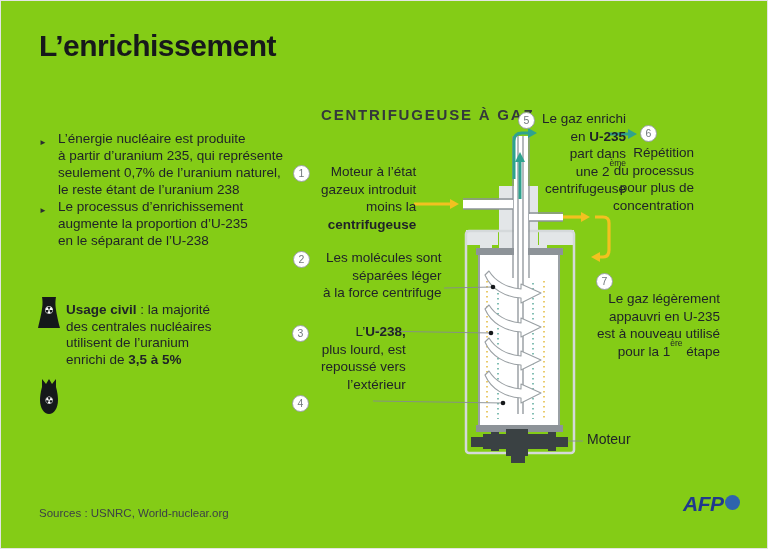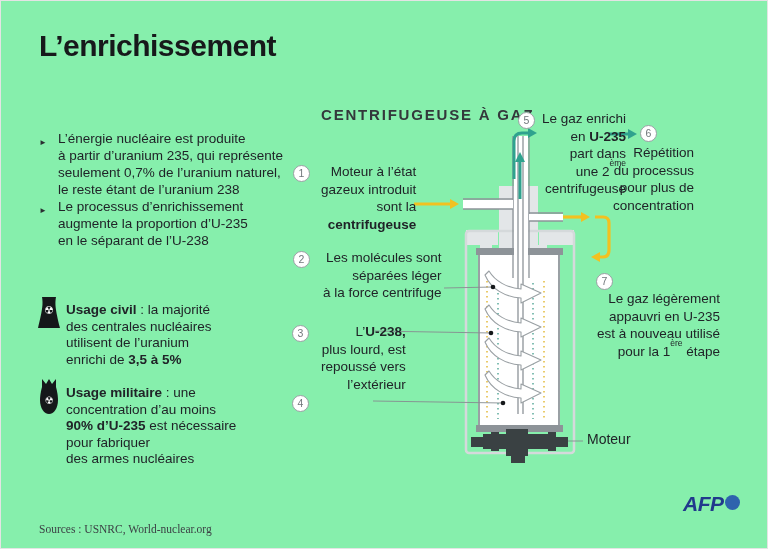--- a/index.html
+++ b/index.html
@@ -1,21 +1,21 @@
 <!DOCTYPE html>
 <html style="--yellow: #F2C120; --teal: #2FA28E; --afp-blue: #21398C; --afp-circle: #2E63AD; --motor: #3A4143; --dot-yellow: #EACB6A; --dot-teal: #83BFB4;"><head>
 <meta charset="utf-8">
 <style>
   :root{
     --yellow:#F2C120; --teal:#2FA28E; --ink:#202428; --gray-line:#8D9398;
     --light-gray:#E3E6E8; --mid-gray:#9AA0A4; --afp-blue:#21398C; --afp-circle:#2E63AD;
     --motor:#3A4143; --dot-yellow:#EACB6A; --dot-teal:#83BFB4;
   }
   html,body{margin:0;padding:0;background:#fff;}
-  .canvas{position:relative;width:768px;height:549px;background:#86efac;overflow:hidden;
+  .canvas{position:relative;width:768px;height:549px;background:#84cc16;overflow:hidden;
     font-family:"Liberation Sans",sans-serif;color:var(--ink);border:1px solid #e4e4e4;box-sizing:border-box;}
   .title{position:absolute;left:38px;top:28px;font-size:30px;font-weight:bold;line-height:34px;
     letter-spacing:-0.5px;color:#17191b;}
   .bullet{position:absolute;left:38px;display:flex;gap:11px;font-size:13.5px;line-height:17px;}
   .bullet .marker{font-size:8px;margin-top:4px;color:#2a2e31;}
   .b1{top:129px}.b2{top:197px}
   .usage-text{position:absolute;left:65px;font-size:13.5px;line-height:16.5px;margin-top:7px;}
   .uc{top:294px}.um{top:377px}
   .usage-icon{position:absolute;}
   .uc-icon{left:36px;top:296px}.um-icon{left:37px;top:378px}
@@ -24,21 +24,21 @@
   .stepnum{position:absolute;width:15px;height:15px;border:1.4px solid var(--mid-gray);border-radius:50%;
     color:#70777b;font-size:10.5px;line-height:15px;text-align:center;background:#fff;}
   .n1{left:292px;top:164px}.n2{left:292px;top:250px}.n3{left:291px;top:324px}.n4{left:291px;top:394px}
   .n5{left:517px;top:111px}.n6{left:639px;top:124px}.n7{left:595px;top:272px}
   .steptext{position:absolute;font-size:13.5px;line-height:17.5px;text-align:right;}
   .t1{left:320px;top:162px}.t2{left:322px;top:248px}.t3{left:320px;top:322px}.t4{left:320px;top:392px}
   .t5{left:541px;top:109px}.t6{left:612px;top:143px}.t7{left:596px;top:289px}
   .steptext b,.usage-text b{font-weight:bold;}
   sup.sm{font-size:8.5px;position:relative;top:-4.5px;line-height:0;}
   .moteur{position:absolute;left:586px;top:430px;font-size:14px;}
-  .sources{position:absolute;left:38px;top:522px;font-size:11.5px;color:#3c4145;font-family:Liberation Serif, serif;}
+  .sources{position:absolute;left:38px;top:506px;font-size:11.5px;color:#3c4145;}
   .afp{position:absolute;left:682px;top:491px;display:flex;align-items:flex-start;}
   .afp-text{font-size:21px;font-weight:bold;font-style:italic;color:var(--afp-blue);letter-spacing:-0.5px;}
   .afp-circle{width:15px;height:15px;border-radius:50%;background:var(--afp-circle);margin-left:1px;margin-top:3px;}
   svg.diagram{position:absolute;left:370px;top:120px;pointer-events:none;}
   .pipe{stroke:var(--gray-line);stroke-width:1.3;fill:none;}
   .casing{stroke:#D5D9DB;stroke-width:2.5;fill:none;}
   .rotor{stroke:var(--mid-gray);stroke-width:2;fill:#ffffff;}
   .cap{fill:#8D9398;}
   .lg{fill:var(--light-gray);}
   .ydash{stroke:var(--dot-yellow);stroke-width:2;stroke-dasharray:1.6 3.4;fill:none;}
@@ -88,27 +88,20 @@
     <div>des centrales nucléaires</div>
     <div>utilisent de l’uranium</div>
     <div><span>enrichi de </span><b>3,5 à 5%</b></div>
   </div>
 
   <svg class="usage-icon um-icon" width="22" height="36" viewBox="0 0 22 36">
     <path d="M4 0 L8 5 L11 0 L14 5 L18 0 L18 10 H4 Z" fill="#15181A"></path>
     <path d="M4 8 C4 8 2 15 2 21 C2 29 6 35 11 35 C16 35 20 29 20 21 C20 15 18 8 18 8 Z" fill="#15181A"></path>
     <text x="11" y="25" text-anchor="middle" font-size="10" fill="#ffffff" font-family="DejaVu Sans, sans-serif">☢</text>
   </svg>
-  <div class="usage-text um">
-    <div><b>Usage militaire</b><span> : </span><span>une</span></div>
-    <div>concentration d’au moins</div>
-    <div><b>90% d’U-235</b><span> est nécessaire</span></div>
-    <div>pour fabriquer</div>
-    <div>des armes nucléaires</div>
-  </div>
 
   <div class="diagram-heading">CENTRIFUGEUSE À GAZ</div>
 
   <svg class="diagram" width="275" height="355" viewBox="0 0 275 355">
 
     <g>
       <rect class="lg" x="128" y="65" width="39" height="62"></rect>
       <rect class="lg" x="95" y="109" width="32" height="15"></rect>
       <rect class="lg" x="168" y="109" width="35" height="15"></rect>
       <rect class="lg" x="109" y="124" width="12" height="9"></rect>
@@ -204,21 +197,21 @@
   <div class="stepnum n2">2</div>
   <div class="stepnum n3">3</div>
   <div class="stepnum n4">4</div>
   <div class="stepnum n5">5</div>
   <div class="stepnum n6">6</div>
   <div class="stepnum n7">7</div>
 
   <div class="steptext t1">
     <div>Moteur à l’état</div>
     <div>gazeux introduit</div>
-    <div>sont la</div>
+    <div>moins la</div>
     <div><b>centrifugeuse</b></div>
   </div>
   <div class="steptext t2">
     <div>Les molécules sont</div>
     <div>séparées léger</div>
     <div>à la force centrifuge</div>
   </div>
   <div class="steptext t3">
     <div><span>L’</span><b>U-238,</b></div>
     <div>plus lourd, est</div>

